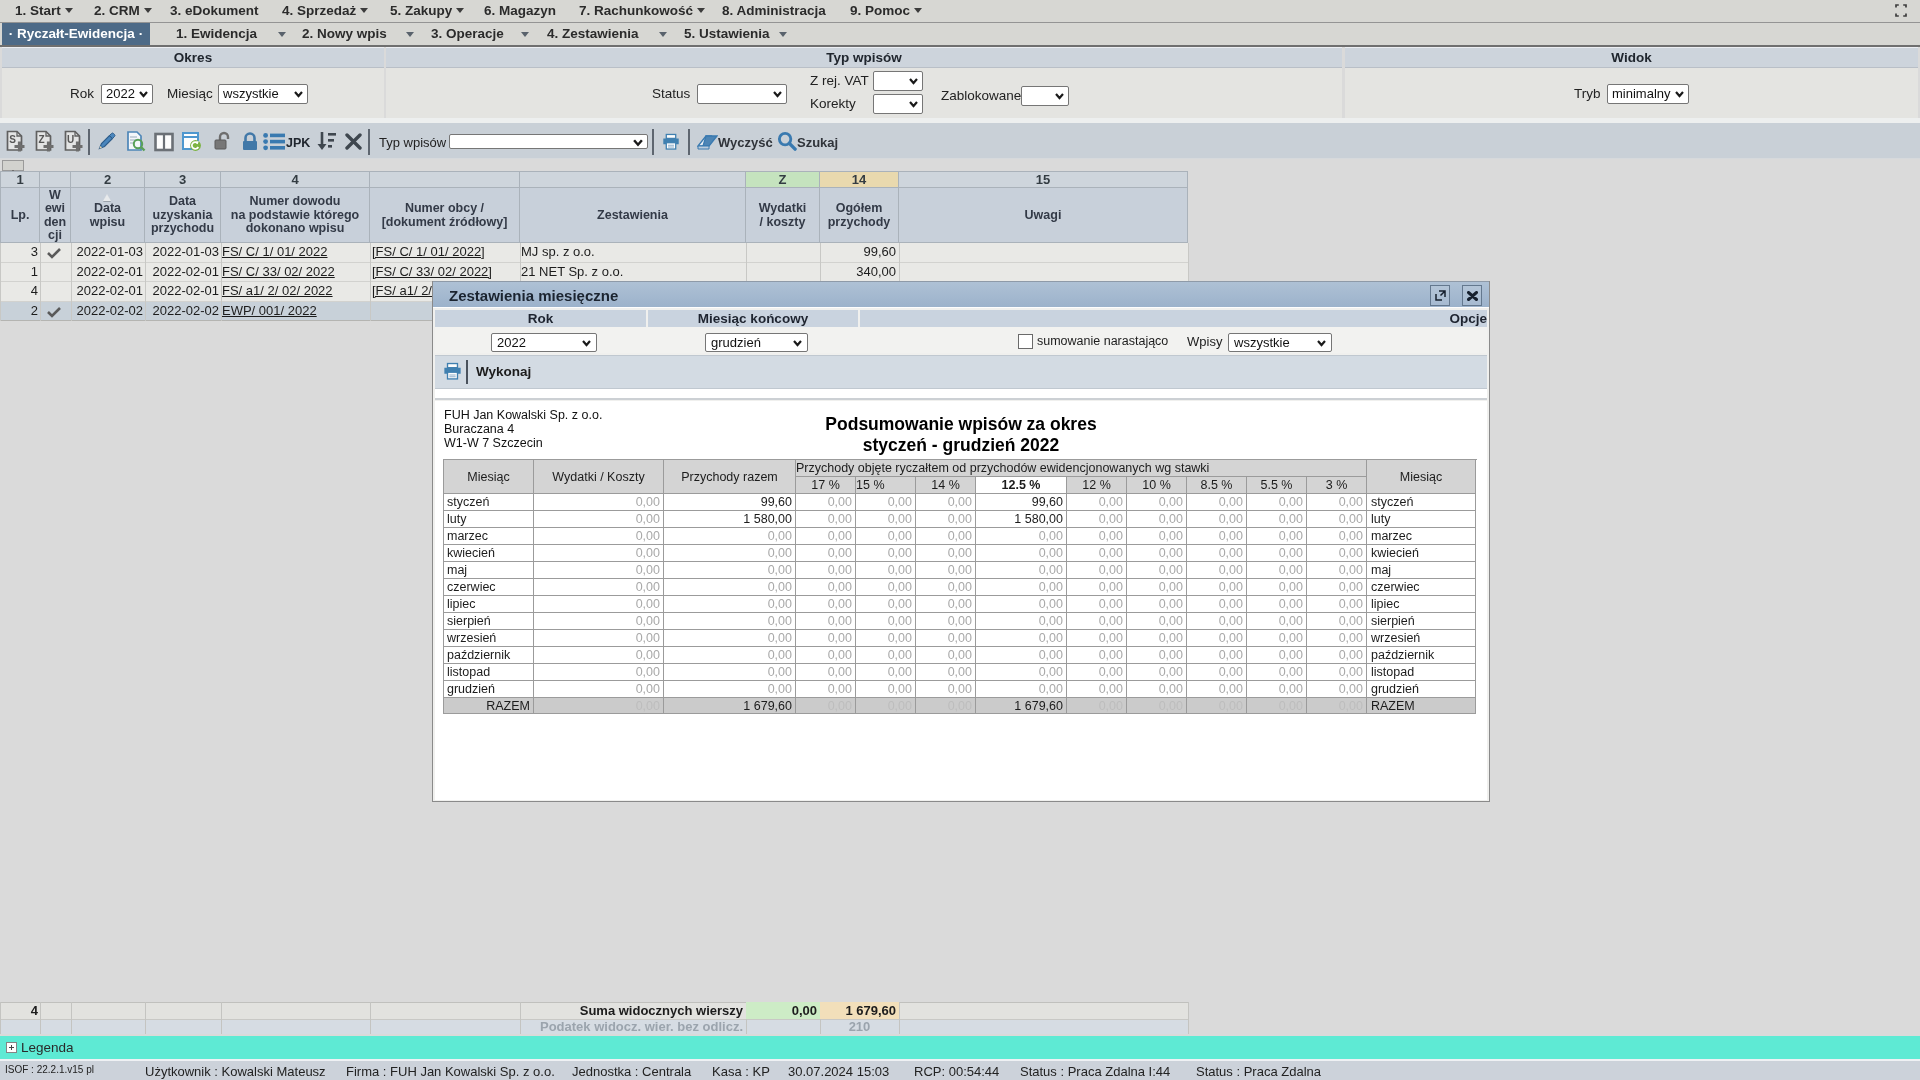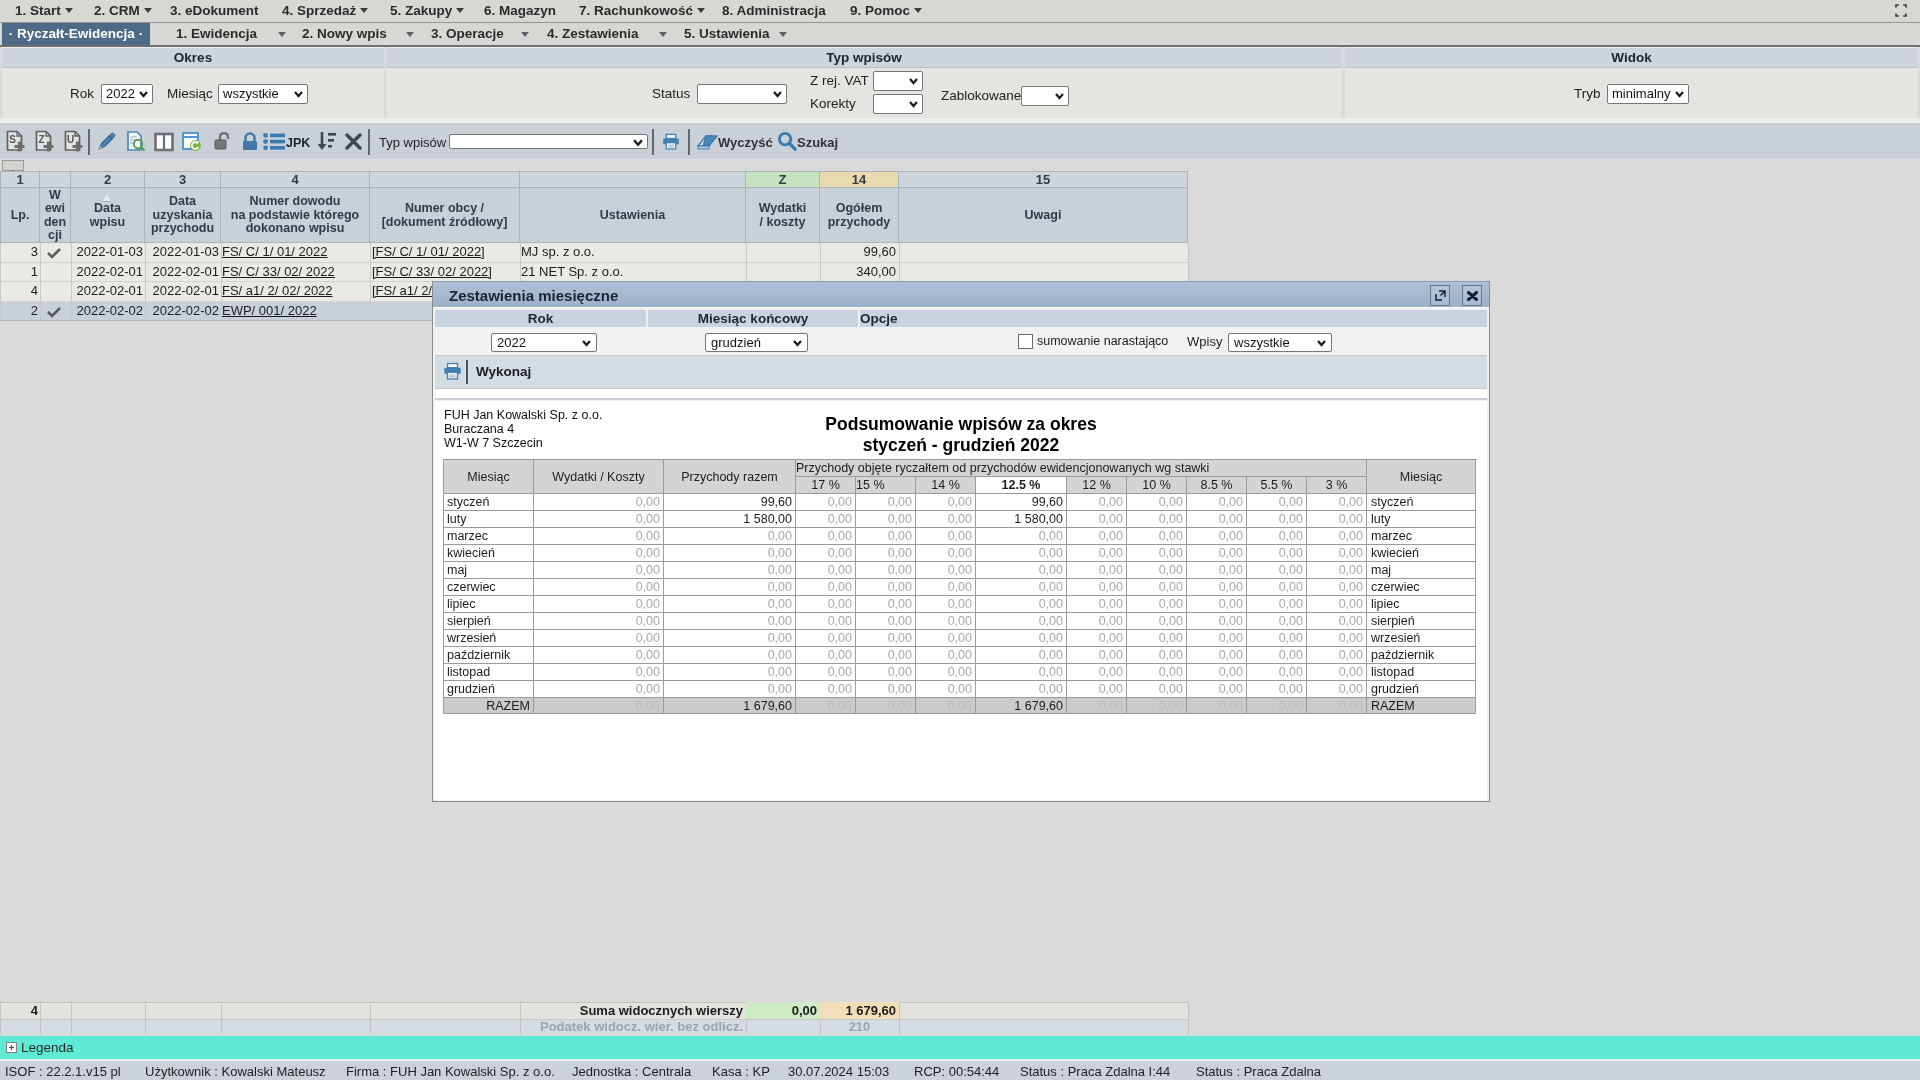--- a/index.html
+++ b/index.html
@@ -231,21 +231,21 @@
 <div style="position:absolute;left:145px;top:188px;width:76px;height:55px;border-right:1px solid #aab2ba;box-sizing:border-box;font-size:12.5px;font-weight:bold;color:#333a47;text-align:center;display:flex;align-items:center;justify-content:center;line-height:13.5px">
     <div>Data<br>uzyskania<br>przychodu</div>
   </div>
 <div style="position:absolute;left:221px;top:188px;width:149px;height:55px;border-right:1px solid #aab2ba;box-sizing:border-box;font-size:12.5px;font-weight:bold;color:#333a47;text-align:center;display:flex;align-items:center;justify-content:center;line-height:13.5px">
     <div>Numer dowodu<br>na podstawie którego<br>dokonano wpisu</div>
   </div>
 <div style="position:absolute;left:370px;top:188px;width:150px;height:55px;border-right:1px solid #aab2ba;box-sizing:border-box;font-size:12.5px;font-weight:bold;color:#333a47;text-align:center;display:flex;align-items:center;justify-content:center;line-height:13.5px">
     <div>Numer obcy /<br>[dokument źródłowy]</div>
   </div>
 <div style="position:absolute;left:520px;top:188px;width:226px;height:55px;border-right:1px solid #aab2ba;box-sizing:border-box;font-size:12.5px;font-weight:bold;color:#333a47;text-align:center;display:flex;align-items:center;justify-content:center;line-height:13.5px">
-    <div>Ustawienia</div>
+    <div>Zestawienia</div>
   </div>
 <div style="position:absolute;left:746px;top:188px;width:74px;height:55px;border-right:1px solid #aab2ba;box-sizing:border-box;font-size:12.5px;font-weight:bold;color:#333a47;text-align:center;display:flex;align-items:center;justify-content:center;line-height:13.5px">
     <div>Wydatki<br>/ koszty</div>
   </div>
 <div style="position:absolute;left:820px;top:188px;width:79px;height:55px;border-right:1px solid #aab2ba;box-sizing:border-box;font-size:12.5px;font-weight:bold;color:#333a47;text-align:center;display:flex;align-items:center;justify-content:center;line-height:13.5px">
     <div>Ogółem<br>przychody</div>
   </div>
 <div style="position:absolute;left:899px;top:188px;width:289px;height:55px;border-right:1px solid #aab2ba;box-sizing:border-box;font-size:12.5px;font-weight:bold;color:#333a47;text-align:center;display:flex;align-items:center;justify-content:center;line-height:13.5px">
     <div>Uwagi</div>
   </div>
@@ -353,21 +353,21 @@
 
 <div class="abs" style="left:0;top:1036px;width:1920px;height:23px;background:#5eead4;border-bottom:2px solid #eff1f4">
   <span style="position:absolute;left:6px;top:6px;width:9px;height:9px;border:1px solid #848484;background:#fff"></span>
   <svg class="icon" style="left:6px;top:6px" width="11" height="11" viewBox="0 0 11 11">
       <path d="M3 5.5 H8 M5.5 3 V8" stroke="#444" stroke-width="1"></path>
     </svg>
   <span class="flabel" style="left:21px;top:4px;color:#2a2a2a">Legenda</span>
 </div>
 
 <div class="abs" style="left:0;top:1061px;width:1920px;height:19px;background:#ccd2da;font-size:0">
-  <span class="flabel" style="left:5px;top:3px;font-size:13px">ISOF : 22.2.1.v15 pl</span>
+  <span class="flabel" style="left:5px;top:3px;font-size:10px">ISOF : 22.2.1.v15 pl</span>
   <span class="flabel" style="left:145px;top:3px;font-size:13px">Użytkownik : Kowalski  Mateusz</span>
   <span class="flabel" style="left:346px;top:3px;font-size:13px">Firma : FUH Jan Kowalski Sp. z o.o.</span>
   <span class="flabel" style="left:572px;top:3px;font-size:13px">Jednostka : Centrala</span>
   <span class="flabel" style="left:712px;top:3px;font-size:13px">Kasa : KP</span>
   <span class="flabel" style="left:788px;top:3px;font-size:13px">30.07.2024 15:03</span>
   <span class="flabel" style="left:914px;top:3px;font-size:13px">RCP: 00:54:44</span>
   <span class="flabel" style="left:1020px;top:3px;font-size:13px">Status : Praca Zdalna  I:44</span>
   <span class="flabel" style="left:1196px;top:3px;font-size:13px">Status : Praca Zdalna</span>
 </div>
 <div style="position:absolute;left:432px;top:281px;width:1058px;height:521px;background:#f0f0ee;border:1px solid #8a8a8a;border-top:none;box-sizing:border-box"></div>
@@ -377,21 +377,21 @@
 <svg style="position:absolute;left:1435px;top:290px" width="11" height="11" viewBox="0 0 11 11">
     <path d="M1 4 V10 H7 M4 1 H10 V7 M10 1 L5.5 5.5 M10 1 L7.2 1 M10 1 L10 3.8" stroke="#16202e" stroke-width="1.5" fill="none"></path>
   </svg>
 <div style="position:absolute;left:1462px;top:285px;width:20px;height:21px;background:rgba(255,255,255,0.10);border:1px solid #64788e;box-sizing:border-box"></div>
 <svg style="position:absolute;left:1467px;top:291px" width="11" height="10" viewBox="0 0 11 10">
     <path d="M1.5 1.5 L9.5 8.5 M9.5 1.5 L1.5 8.5" stroke="#16202e" stroke-width="3" stroke-linecap="round"></path>
   </svg>
 <div style="position:absolute;left:435px;top:310px;width:1052px;height:17px;background:#c9d3df"></div>
 <div style="position:absolute;left:435px;top:310px;width:213px;height:17px;background:#c9d3df;font-size:13.5px;font-weight:bold;color:#1e2430;text-align:center;line-height:17px;border-right:2px solid #f0f0ee;box-sizing:border-box">Rok</div>
 <div style="position:absolute;left:648px;top:310px;width:212px;height:17px;background:#c9d3df;font-size:13.5px;font-weight:bold;color:#1e2430;text-align:center;line-height:17px;border-right:2px solid #f0f0ee;box-sizing:border-box">Miesiąc końcowy</div>
-<div style="position:absolute;left:860px;top:310px;width:627px;height:28px;background:#c9d3df;font-size:13.5px;font-weight:bold;color:#1e2430;text-align:left;line-height:17px">Opcje</div>
+<div style="position:absolute;left:860px;top:310px;width:627px;height:28px;background:#c9d3df;font-size:13.5px;font-weight:bold;color:#1e2430;text-align:right;line-height:17px">Opcje</div>
 <div style="position:absolute;left:435px;top:327px;width:1052px;height:26px;background:#f2f2f0"></div>
 <div style="position:absolute;background:#fff;border:1px solid #767676;border-radius:2px;font-size:13px;color:#111;line-height:17px;padding-left:5px;left:491px;top:333px;width:99px;height:17px">2022<svg style="position:absolute;right:5px;top:50%;margin-top:-4px" width="9" height="8" viewBox="0 0 9 8">
       <path d="M1 2 L4.5 6 L8 2" stroke="#1a1a1a" stroke-width="2.2" fill="none"></path>
     </svg></div>
 <div style="position:absolute;background:#fff;border:1px solid #767676;border-radius:2px;font-size:13px;color:#111;line-height:17px;padding-left:5px;left:705px;top:333px;width:96px;height:17px">grudzień<svg style="position:absolute;right:5px;top:50%;margin-top:-4px" width="9" height="8" viewBox="0 0 9 8">
       <path d="M1 2 L4.5 6 L8 2" stroke="#1a1a1a" stroke-width="2.2" fill="none"></path>
     </svg></div>
 <div style="position:absolute;left:1018px;top:334px;width:13px;height:13px;background:#fff;border:1px solid #6a6a6a"></div>
 <div style="position:absolute;left:1037px;top:333px;width:141px;height:18px;font-size:12.5px;color:#1c1c1c;line-height:17px;white-space:nowrap">sumowanie narastająco</div>
 <div style="position:absolute;left:1187px;top:333px;width:46px;height:18px;font-size:13px;color:#1c1c1c;line-height:17px">Wpisy</div>

